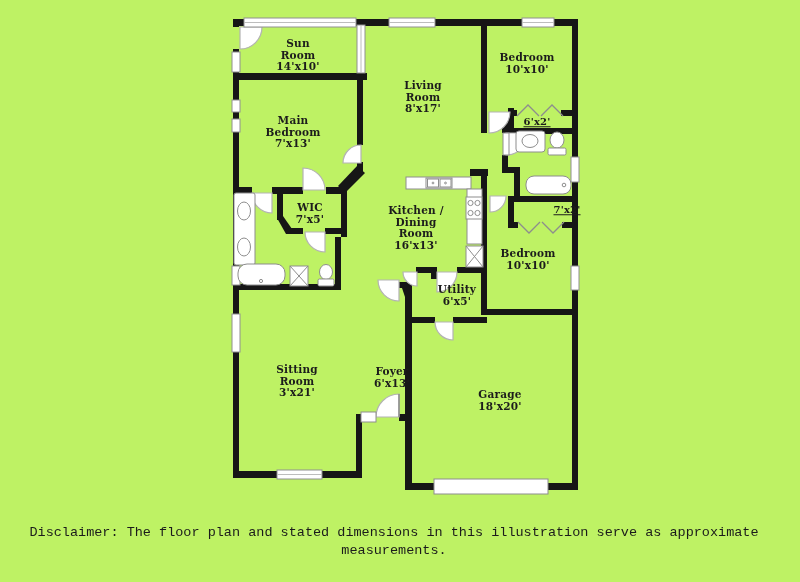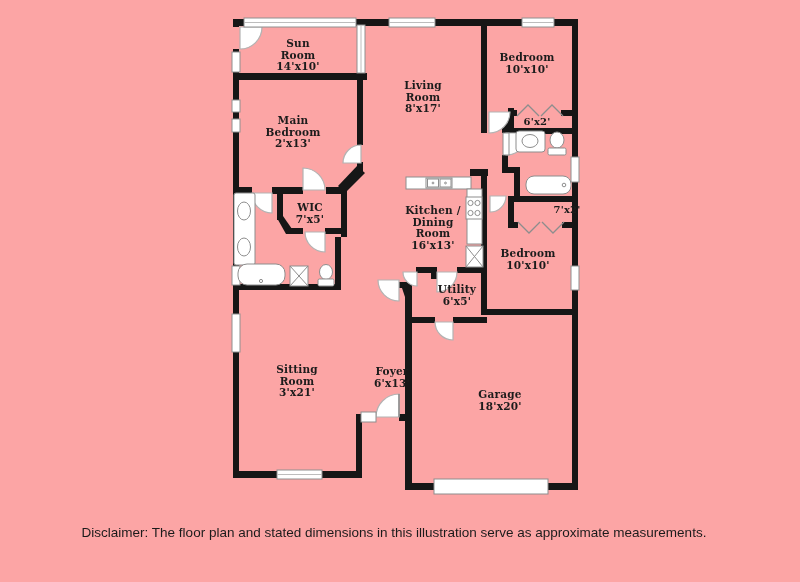--- a/index.html
+++ b/index.html
@@ -1,28 +1,28 @@
 <!DOCTYPE html>
 <html><head>
 <meta charset="utf-8">
 <style>
   html,body{margin:0;padding:0;background:#fff;}
-  .page{position:relative;width:800px;height:582px;background:#fca5a5;overflow:hidden;
+  .page{position:relative;width:800px;height:582px;background:#bef264;overflow:hidden;
         font-family:"DejaVu Serif",serif;}
   .plan{position:absolute;left:0;top:0;}
   .room-label{
     position:absolute;transform:translate(-50%,-50%);
     text-align:center;white-space:pre-line;
     font-weight:bold;font-size:10.5px;line-height:11.5px;
     letter-spacing:.2px;color:#1c1c1c;pointer-events:none;
   }
-  .room-label.small{font-size:10px;}
+  .room-label.small{font-size:10px;text-decoration:underline;}
   .disclaimer{
     position:absolute;left:0;top:524px;width:788px;
-    text-align:center;font-family:Liberation Sans, sans-serif;
+    text-align:center;font-family:Liberation Mono, monospace;
     font-size:13.5px;line-height:17.5px;color:#1b1b1b;
   }
 </style>
 </head>
 <body>
 
 <div class="page">
 
   <svg class="plan" width="800" height="582" viewBox="0 0 800 582">
 
@@ -176,24 +176,24 @@
 Room
 14'x10'</div>
   <div class="room-label" style="left:423px;top:97px">Living
 Room
 8'x17'</div>
   <div class="room-label" style="left:527px;top:63px">Bedroom
 10'x10'</div>
   <div class="room-label small" style="left:537px;top:122px">6'x2'</div>
   <div class="room-label" style="left:293px;top:132px">Main
 Bedroom
-2'x13'</div>
+7'x13'</div>
   <div class="room-label" style="left:310px;top:213px">WIC
 7'x5'</div>
-  <div class="room-label" style="left:433px;top:228px">Kitchen /
+  <div class="room-label" style="left:416px;top:228px">Kitchen /
 Dining
 Room
 16'x13'</div>
   <div class="room-label small" style="left:567px;top:210px">7'x2'</div>
   <div class="room-label" style="left:528px;top:259px">Bedroom
 10'x10'</div>
   <div class="room-label" style="left:457px;top:295px">Utility
 6'x5'</div>
   <div class="room-label" style="left:297px;top:381px">Sitting
 Room

